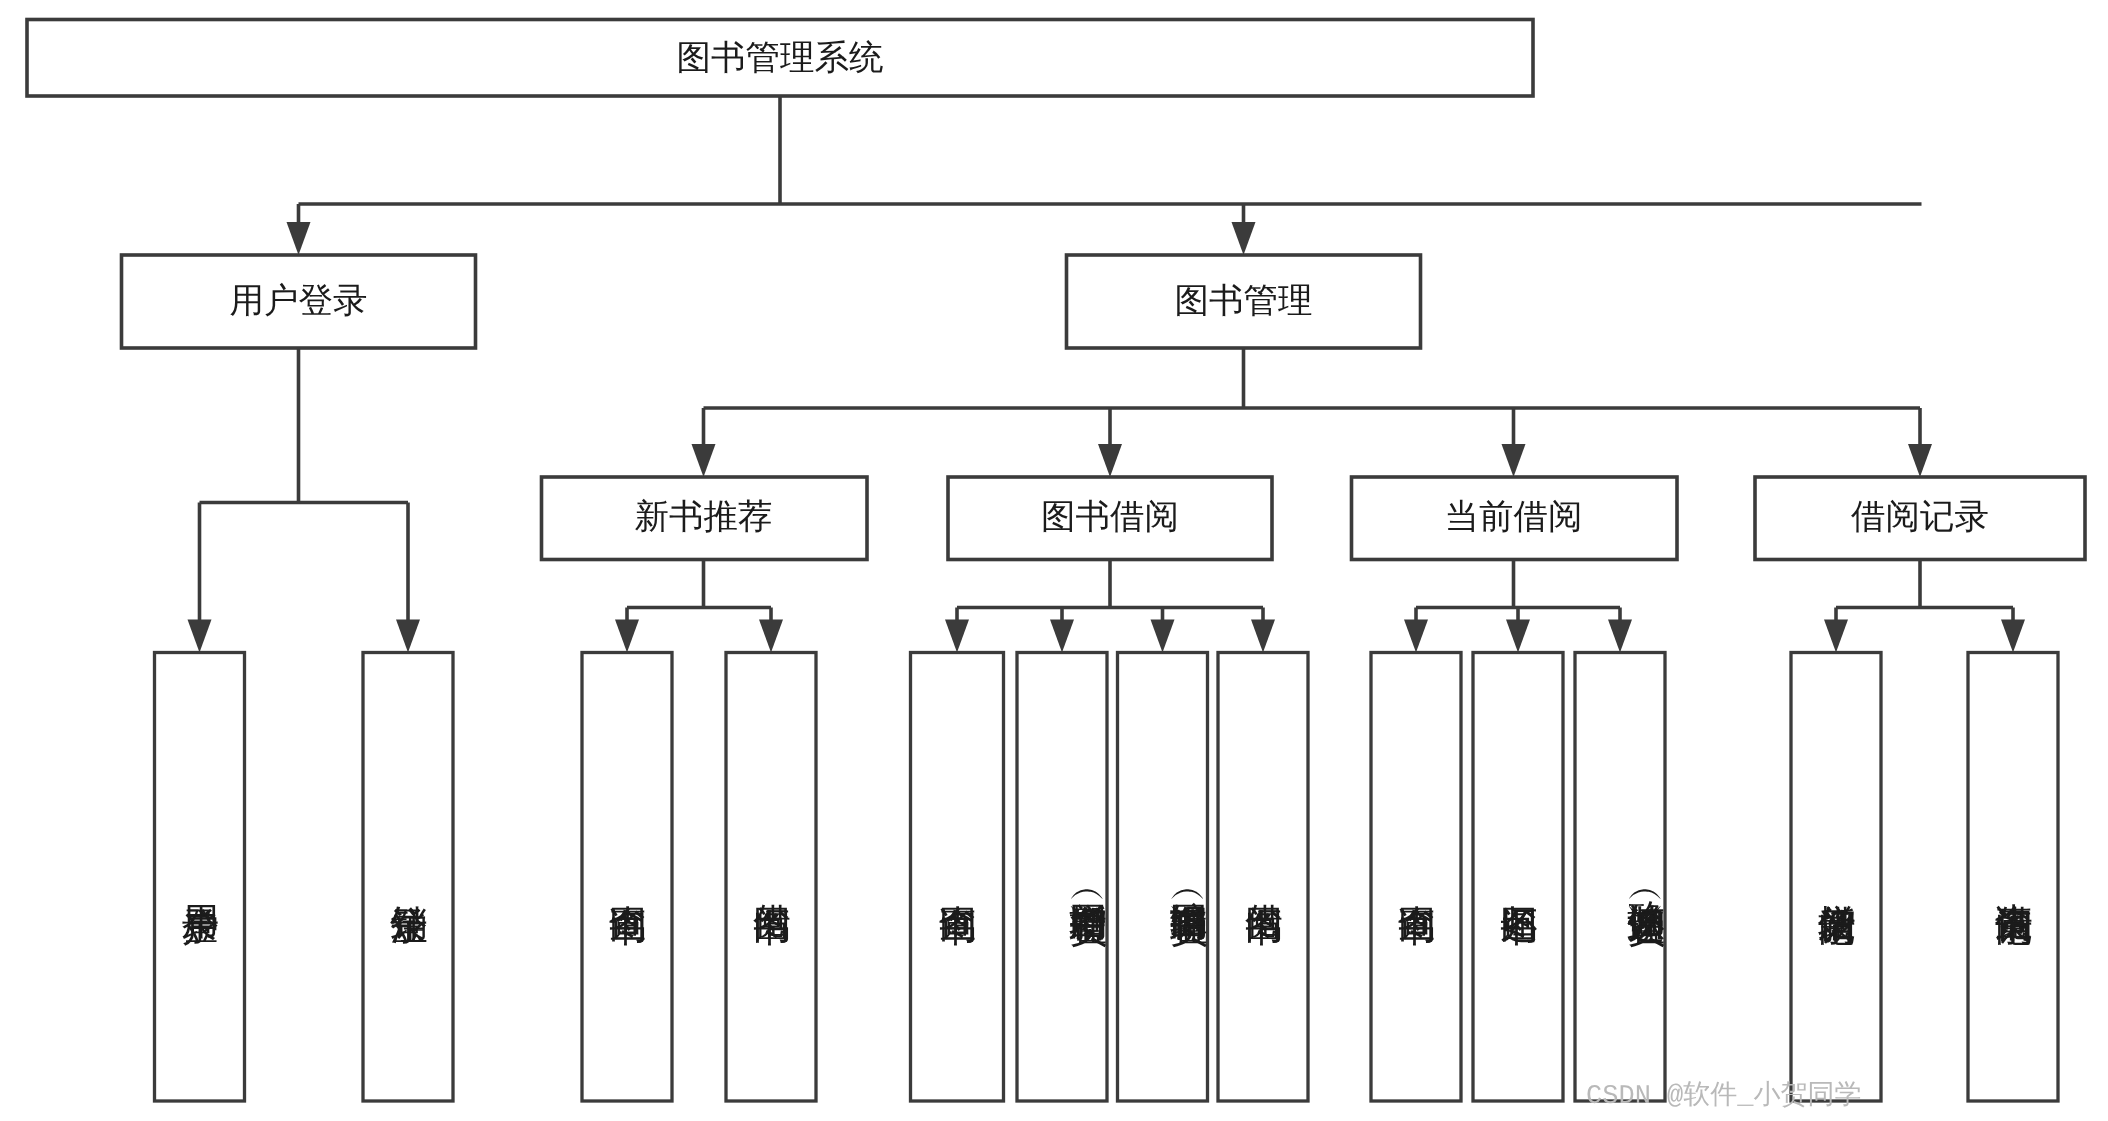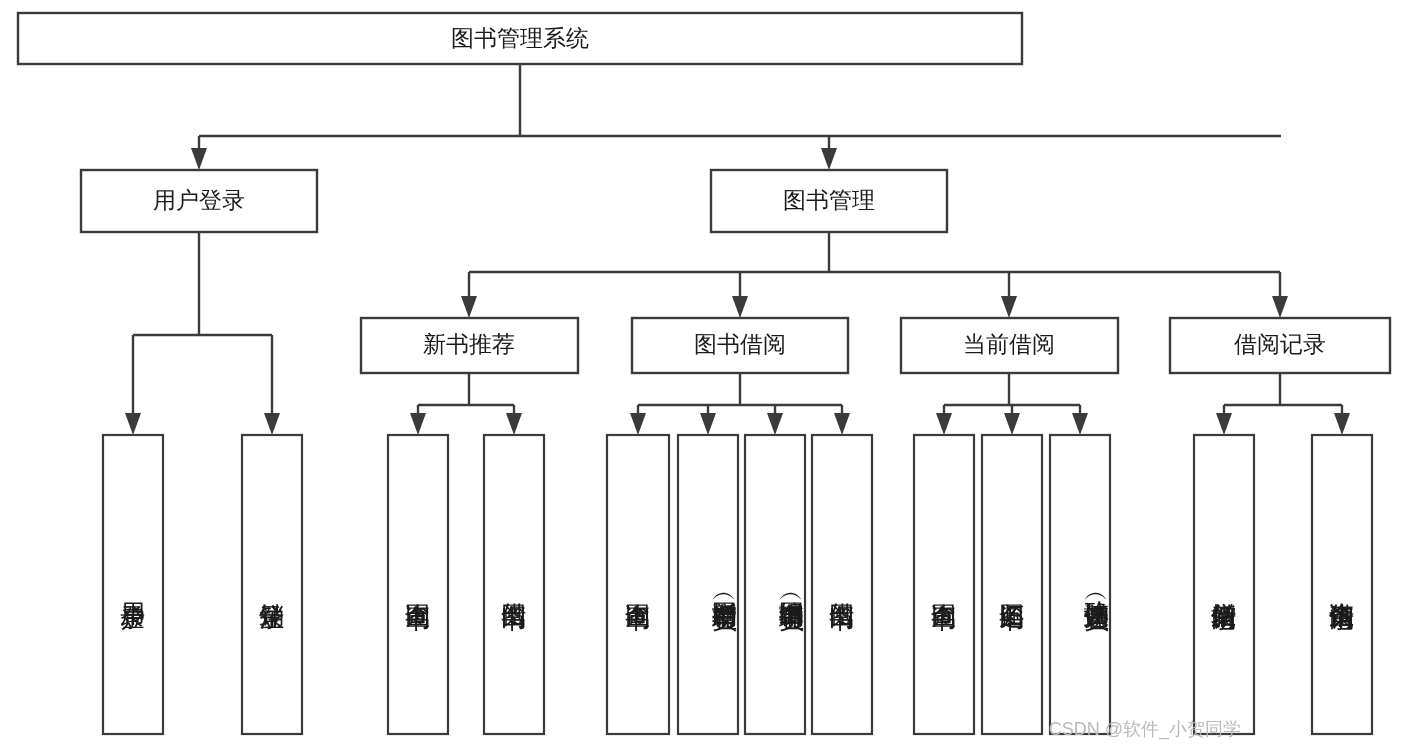--- a/index.html
+++ b/index.html
@@ -64,21 +64,21 @@
     display: flex;
     align-items: center;
     justify-content: center;
     white-space: nowrap;
     pointer-events: none;
   }
   .watermark {
     position: absolute;
     right: 10px;
     bottom: 6px;
-    font-family: Liberation Sans, sans-serif;
+    font-family: Liberation Mono, monospace;
     font-size: 18px;
     color: #b9b9b9;
     white-space: nowrap;
   }
 </style>
 </head>
 <body>
 
 <div id="diagram-root">
 

